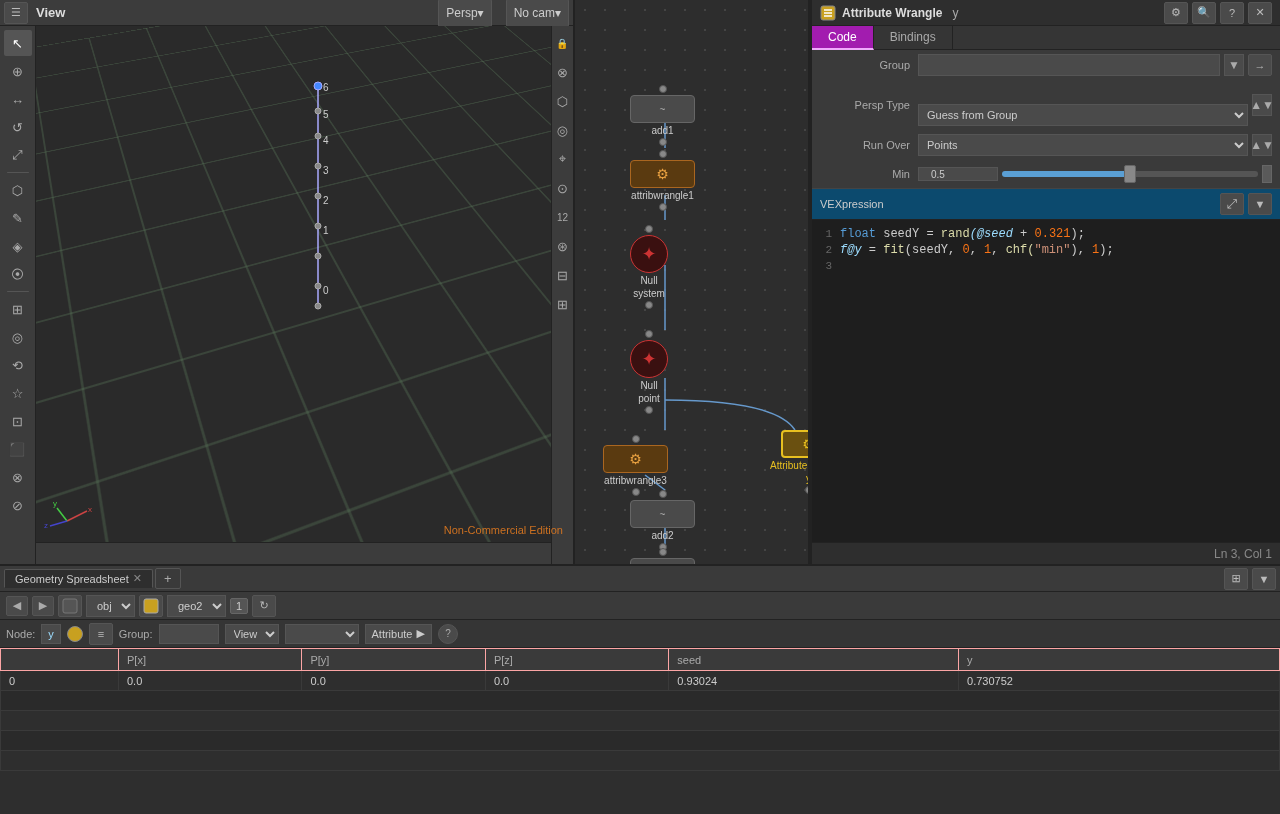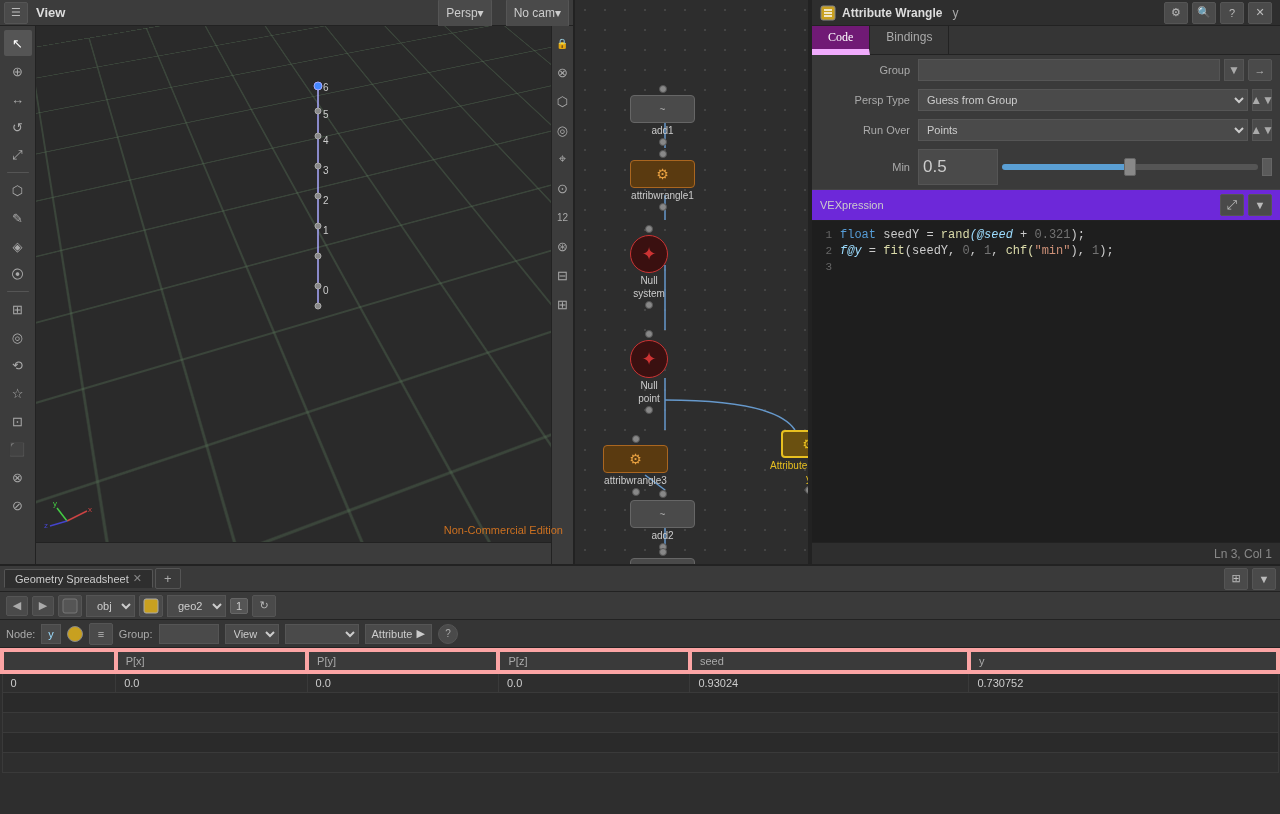--- a/index.html
+++ b/index.html
@@ -40,43 +40,43 @@
     .connections-svg { position: absolute; top: 0; left: 0; width: 100%; height: 100%; pointer-events: none; }
 
     
     .properties { width: 470px; background: #3a3a3a; border-left: 2px solid #222; display: flex; flex-direction: column; flex-shrink: 0; }
     .prop-titlebar { height: 26px; background: #2e2e2e; border-bottom: 1px solid #222; display: flex; align-items: center; padding: 0 8px; gap: 6px; }
     .prop-title-name { color: #ddd; font-size: 12px; font-weight: bold; }
     .prop-title-node { color: #aaa; font-size: 12px; margin-left: 4px; }
     .prop-titlebar-icons { margin-left: auto; display: flex; gap: 4px; }
     .prop-tabs { display: flex; border-bottom: 1px solid #222; background: #353535; }
     .prop-tab { padding: 4px 16px; cursor: pointer; font-size: 12px; color: #aaa; border-right: 1px solid #222; }
-    .prop-tab.active { background: #701a75; color: #fff; border-bottom: 6px solid #f0abfc; margin-bottom: -1px; font-family: Liberation Serif, serif; }
+    .prop-tab.active { background: #a21caf; color: #fff; border-bottom: 2px solid #f0abfc; margin-bottom: -1px; }
     .prop-row { display: flex; align-items: center; padding: 4px 8px; gap: 8px; min-height: 28px; }
     .prop-label { width: 90px; text-align: right; color: #aaa; font-size: 11px; flex-shrink: 0; }
     .prop-control { flex: 1; display: flex; align-items: center; gap: 4px; }
     .prop-select { background: #4a4a4a; border: 1px solid #555; color: #ccc; padding: 2px 4px; font-size: 11px; flex: 1; height: 22px; }
     .prop-select-arrow { width: 20px; height: 22px; background: #4a4a4a; border: 1px solid #555; display: flex; align-items: center; justify-content: center; color: #aaa; cursor: pointer; }
-    .prop-input { background: #4a4a4a; border: 1px solid #555; color: #ccc; padding: 2px 4px; font-size: 17px; height: 36px; width: 80px; }
+    .prop-input { background: #4a4a4a; border: 1px solid #555; color: #ccc; padding: 2px 12px; font-size: 10px; height: 14px; width: 80px; }
     .prop-slider { flex: 1; -webkit-appearance: none; height: 6px; background: linear-gradient(to right, #5a9fd4 0%, #5a9fd4 50%, #555 50%, #555 100%); border-radius: 3px; outline: none; cursor: pointer; }
     .prop-slider::-webkit-slider-thumb { -webkit-appearance: none; width: 12px; height: 18px; background: #888; border: 1px solid #666; border-radius: 2px; cursor: pointer; }
     .prop-slider-end { width: 10px; height: 18px; background: #5a5a5a; border: 1px solid #666; cursor: pointer; }
 
     
-    .vexpression-header { background: #6d28d9; padding: 4px 8px; display: flex; align-items: center; border-top: 1px solid #444; border-bottom: 1px solid #222; }
+    .vexpression-header { background: #0c4a6e; padding: 4px 8px; display: flex; align-items: center; border-top: 1px solid #444; border-bottom: 1px solid #222; }
     .vexpression-label { color: #ccc; font-size: 11px; }
     .vexpression-icons { margin-left: auto; display: flex; gap: 4px; }
     .code-area { flex: 1; background: #1e1e1e; padding: 6px 4px; font-family: 'Courier New', monospace; font-size: 12px; overflow: auto; }
     .code-line { display: flex; align-items: baseline; padding: 1px 0; }
     .code-line-num { width: 24px; color: #666; text-align: right; padding-right: 8px; flex-shrink: 0; font-size: 11px; }
     .code-text { color: #ccc; white-space: pre; }
     .kw-float { color: #569cd6; }
     .kw-func { color: #dcdcaa; }
     .kw-at { color: #9cdcfe; font-style: italic; }
-    .kw-num { color: #737373; }
+    .kw-num { color: #f97316; }
     .kw-str { color: #ce9178; }
     .kw-assign { color: #ccc; }
     .status-bar { height: 22px; background: #2e2e2e; border-top: 1px solid #222; display: flex; align-items: center; padding: 0 8px; justify-content: space-between; }
     .status-text { color: #888; font-size: 12px; }
 
     
     .spreadsheet { height: 250px; background: #2e2e2e; border-top: 2px solid #222; display: flex; flex-direction: column; }
     .spreadsheet-tabs { height: 26px; background: #3a3a3a; border-bottom: 1px solid #222; display: flex; align-items: center; padding: 0 4px; gap: 2px; }
     .spreadsheet-tab { padding: 2px 10px; background: #4a4a4a; border: 1px solid #555; border-radius: 2px 2px 0 0; font-size: 11px; color: #ccc; cursor: pointer; display: flex; align-items: center; gap: 4px; }
     .spreadsheet-tab.active { background: #2e2e2e; border-bottom-color: #2e2e2e; }
@@ -88,21 +88,21 @@
     .spreadsheet-bar2 { height: 28px; background: #353535; border-bottom: 1px solid #222; display: flex; align-items: center; padding: 0 6px; gap: 6px; }
     .bar2-label { color: #aaa; font-size: 11px; }
     .bar2-node { background: #4a4a4a; border: 1px solid #555; color: #9cdcfe; padding: 1px 6px; font-size: 11px; height: 20px; display: flex; align-items: center; }
     .bar2-group-input { background: #4a4a4a; border: 1px solid #555; color: #ccc; padding: 2px 6px; font-size: 11px; height: 20px; width: 60px; }
     .view-select { background: #4a4a4a; border: 1px solid #555; color: #ccc; padding: 2px 4px; font-size: 11px; height: 20px; }
     .intrinsics-select { background: #4a4a4a; border: 1px solid #555; color: #ccc; padding: 9px 4px; font-size: 11px; height: 20px; }
     .attr-btn { background: #4a4a4a; border: 1px solid #555; color: #ccc; padding: 1px 6px; font-size: 11px; height: 20px; display: flex; align-items: center; cursor: pointer; }
     .help-btn { width: 20px; height: 20px; background: #4a4a4a; border: 1px solid #555; display: flex; align-items: center; justify-content: center; color: #aaa; cursor: pointer; border-radius: 50%; font-size: 10px; }
     .table-area { flex: 1; overflow: auto; }
     table { width: 100%; border-collapse: collapse; }
-    th { background: #3a3a3a; color: #aaa; font-size: 11px; font-weight: normal; text-align: left; padding: 2px 8px; border: 4px solid #fca5a5; height: 22px; position: sticky; top: 0; }
+    th { background: #3a3a3a; color: #aaa; font-size: 11px; font-weight: normal; text-align: left; padding: 2px 8px; border: 1px solid #fca5a5; height: 22px; position: sticky; top: 0; }
     td { color: #ccc; font-size: 11px; padding: 2px 8px; border: 1px solid #3a3a3a; height: 20px; }
     tr:nth-child(even) td { background: #2a2a2a; }
     tr:nth-child(odd) td { background: #2e2e2e; }
   </style>
 </head>
 <body>
 
 <div class="main-area">
 
   <div class="viewport">
@@ -315,21 +315,21 @@
       <div class="prop-control">
         <input type="text" class="prop-select" style="flex: 1 1 0%;" value="">
         <div class="prop-select-arrow">▼</div>
         <div class="icon-btn">→</div>
       </div>
     </div>
 
     <div class="prop-row">
       <span class="prop-label">Persp Type</span>
       <div class="prop-control">
-        <select class="prop-select" style="flex:1;">
+        <select class="prop-select" style="flex:1;margin-top:20px;">
           <option>Guess from Group</option>
           <option>Points</option>
           <option>Edges</option>
           <option>Primitives</option>
         </select>
         <div class="prop-select-arrow">▲▼</div>
       </div>
     </div>
 
     <div class="prop-row">

